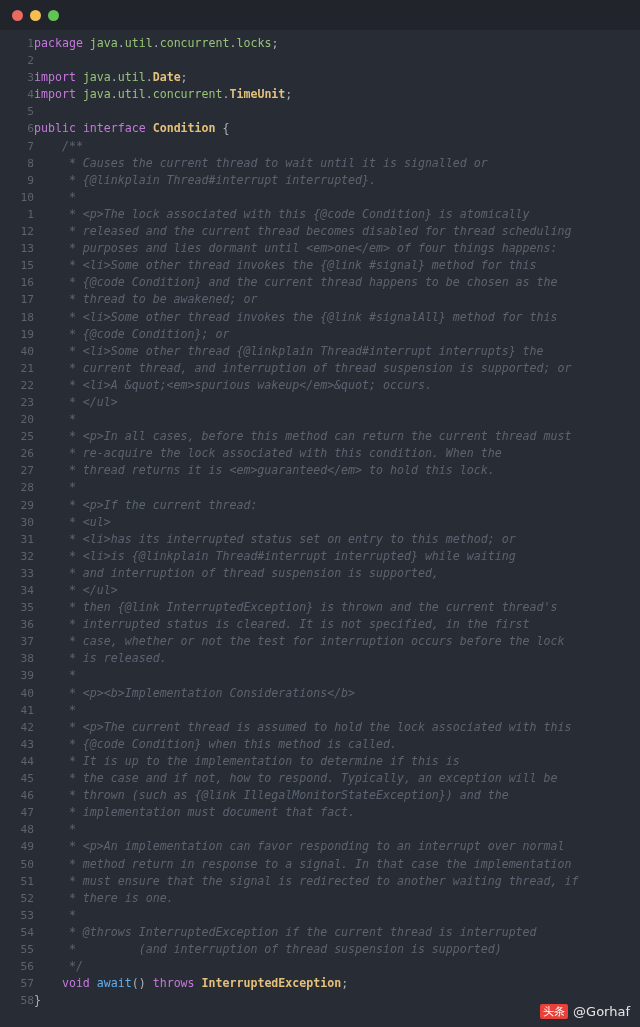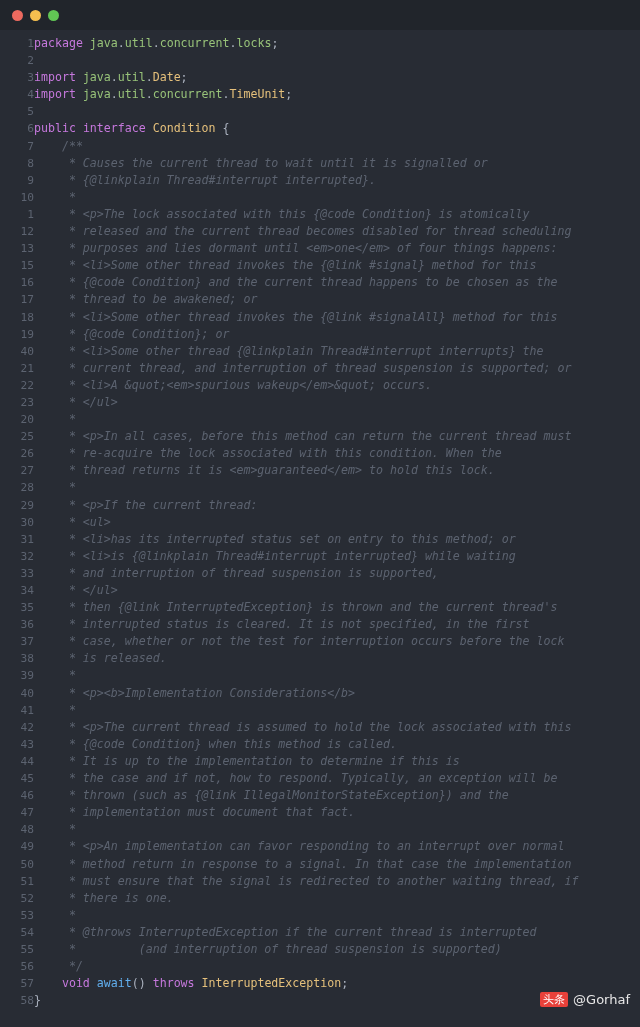--- a/index.html
+++ b/index.html
@@ -63,29 +63,29 @@
     color: #5c6370;
     font-size: 11.2px;
     -webkit-user-select: none;
     user-select: none;
   }
   td.src {
     color: #abb2bf;
     padding-right: 6px;
   }
   .kw      { color: #c678dd; }
-  .type    { color: #e5c07b; }
+  .type    { color: #e5c07b; font-weight: bold; }
   .pkg     { color: #98c379; }
   .punc    { color: #abb2bf; }
   .cm      { color: #5c6370; font-style: italic; }
   .method  { color: #61afef; }
   .watermark {
     position: absolute;
     right: 10px;
-    bottom: 20px;
+    bottom: 8px;
     color: #e6e6e6;
     font-size: 13px;
     font-family: "DejaVu Sans", sans-serif;
     display: flex;
     align-items: center;
     gap: 5px;
   }
   .wm-badge {
     background: #e8413a;
     color: #fff;

